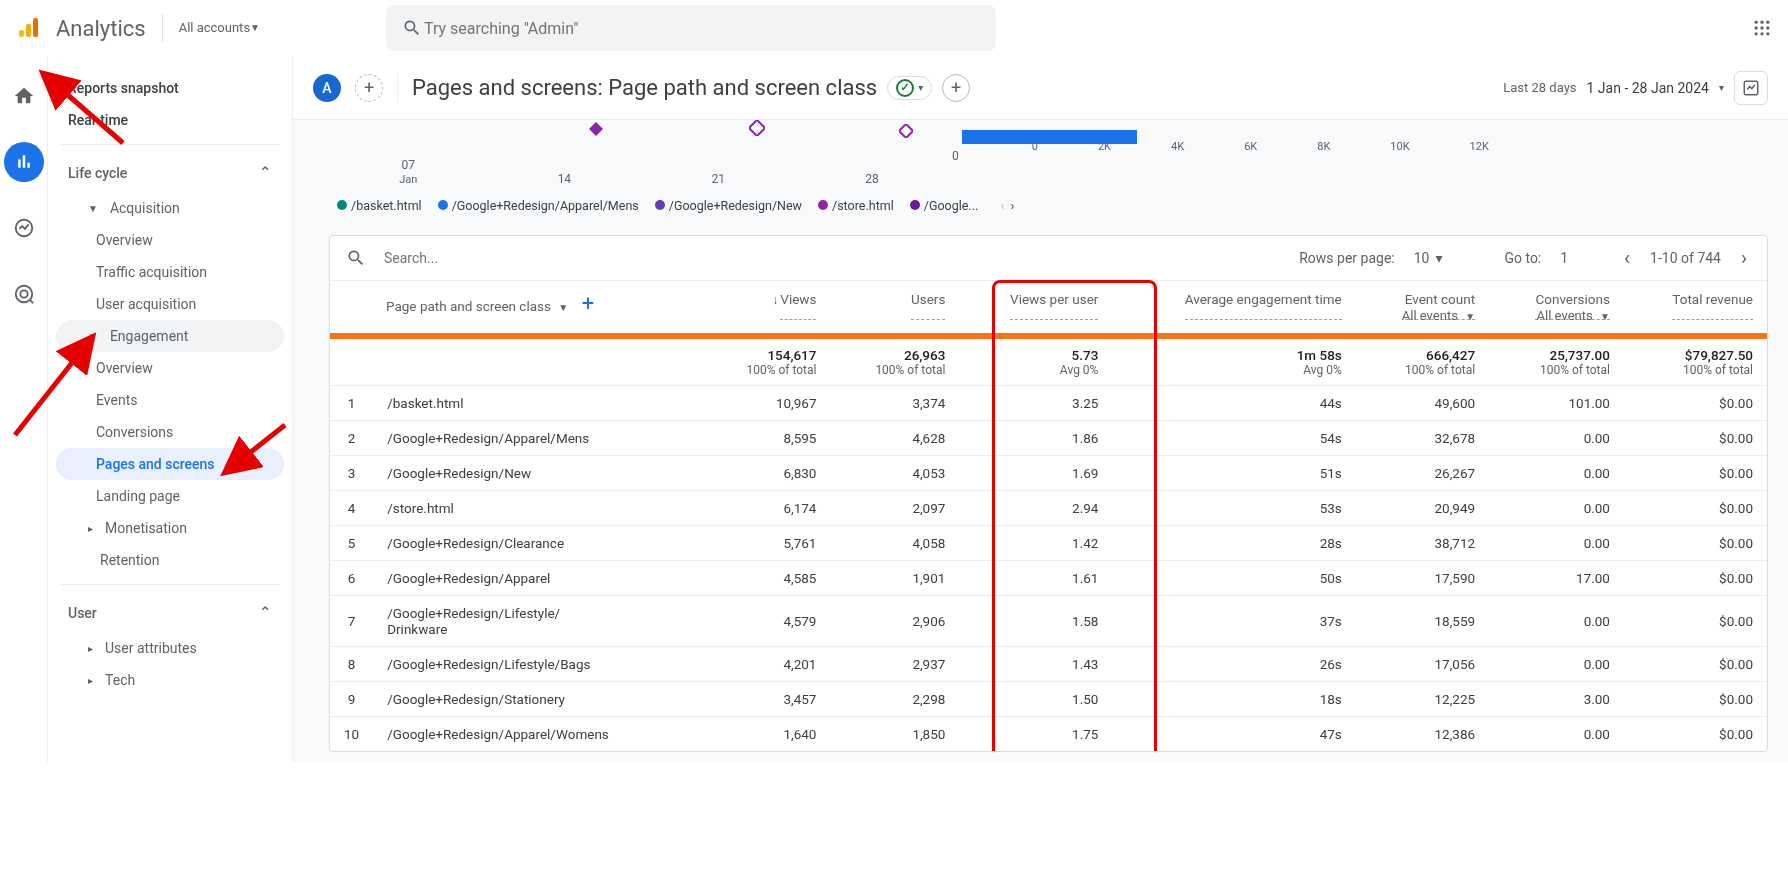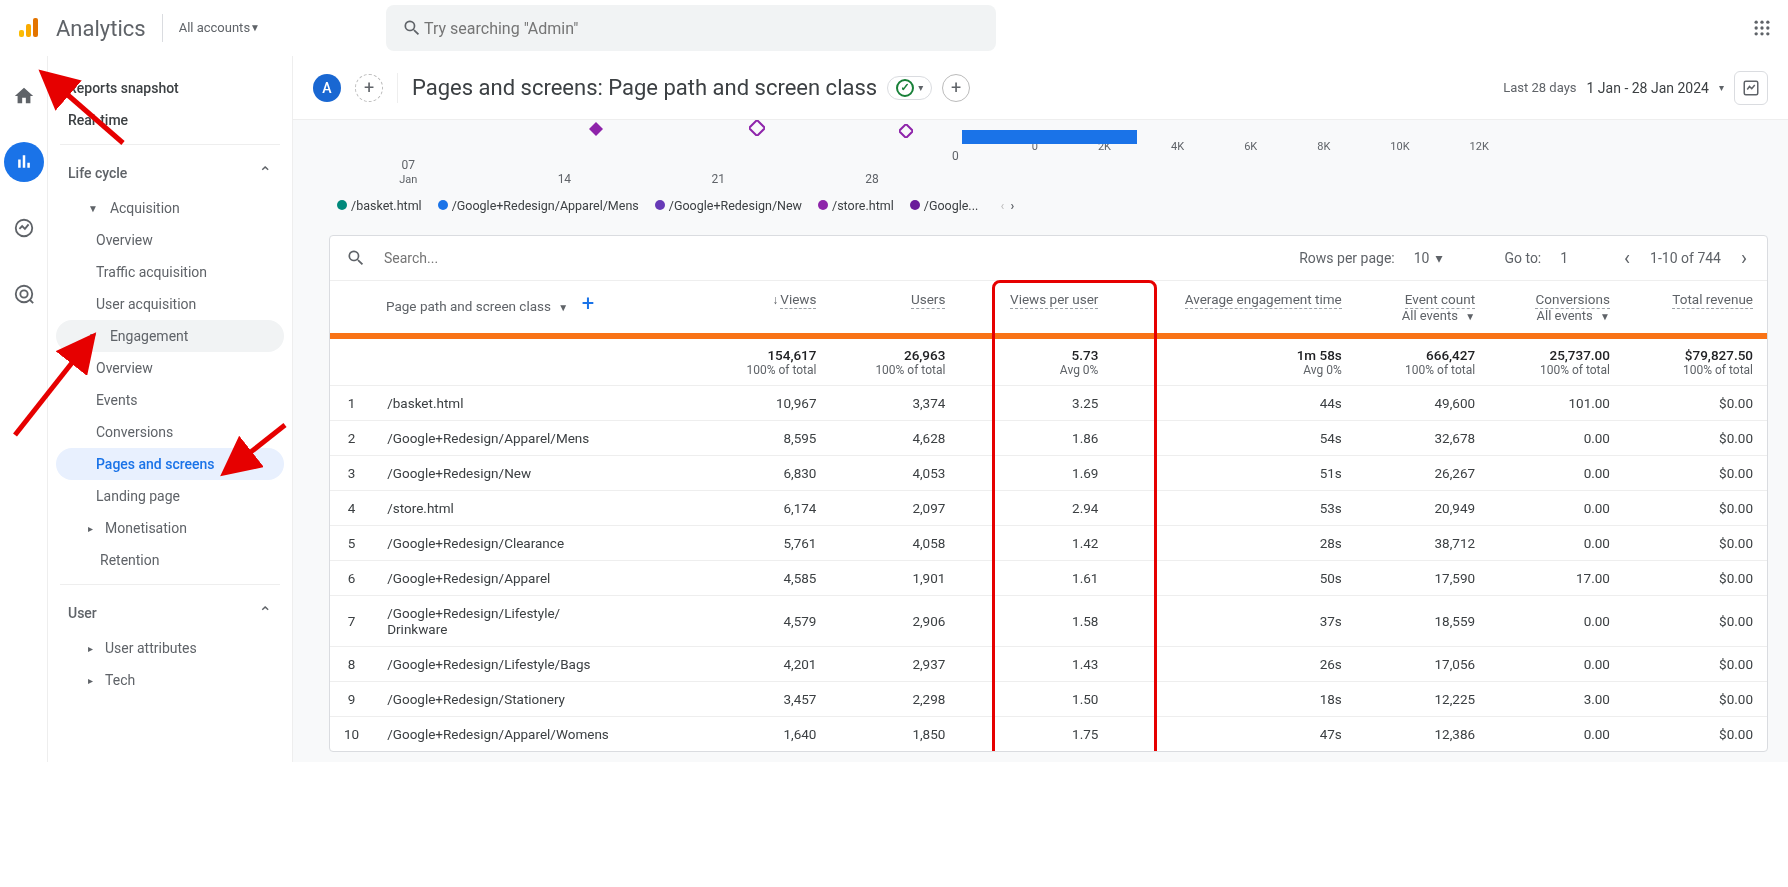--- a/index.html
+++ b/index.html
@@ -59,21 +59,21 @@
 .card { background:#fff; border:1px solid #dadce0; border-radius:4px; margin-top:22px; overflow:hidden;}
 .card-toolbar { display:flex; align-items:center; padding:10px 16px; gap:16px; border-bottom:1px solid #eee;}
 .card-toolbar input { border:0; outline:0; font-size:14px; flex:0 0 200px;}
 .toolbar-spacer { flex:1; }
 .tbs { font-size:14px; color:#5f6368; display:flex; align-items:center; gap:6px;}
 .arrow-btn { color:#5f6368; font-size:20px; cursor:pointer; padding:0 4px;}
 
 table { width:100%; border-collapse:collapse; font-size:13.5px; }
 th { text-align:right; font-weight:400; color:#5f6368; padding:10px 14px; vertical-align:top; border-bottom:6px solid #f97316;}
 th.first { text-align:left; padding-left:56px;}
-th .underline { border-bottom:1px dashed #9aa0a6; padding-bottom:1px;}
+th .underline { border-bottom:1px dashed #9aa0a6; padding-bottom:12px;}
 th .down-arrow { font-size:12px; color:#5f6368; margin-right:2px;}
 th .drop { font-size:10px; color:#5f6368; padding-left:4px;}
 .plus-blue { color:#1a73e8; font-size:22px; font-weight:400; margin-left:10px;}
 .totals td { font-weight:500; text-align:right; padding:8px 14px; color:#202124;}
 .totals td .sub { font-weight:400; font-size:12px; color:#5f6368; display:block;}
 tbody tr td { text-align:right; padding:9px 14px; border-top:1px solid #eee; color:#3c4043;}
 tbody tr td.path { text-align:left; color:#3c4043;}
 tbody tr td.idx { text-align:center; width:40px; color:#3c4043;}
 tbody tr:nth-child(odd) td { background:#fafafa0d;}
 .highlight-box { position:absolute; border:3px solid #e60000; border-radius:8px; pointer-events:none; }

